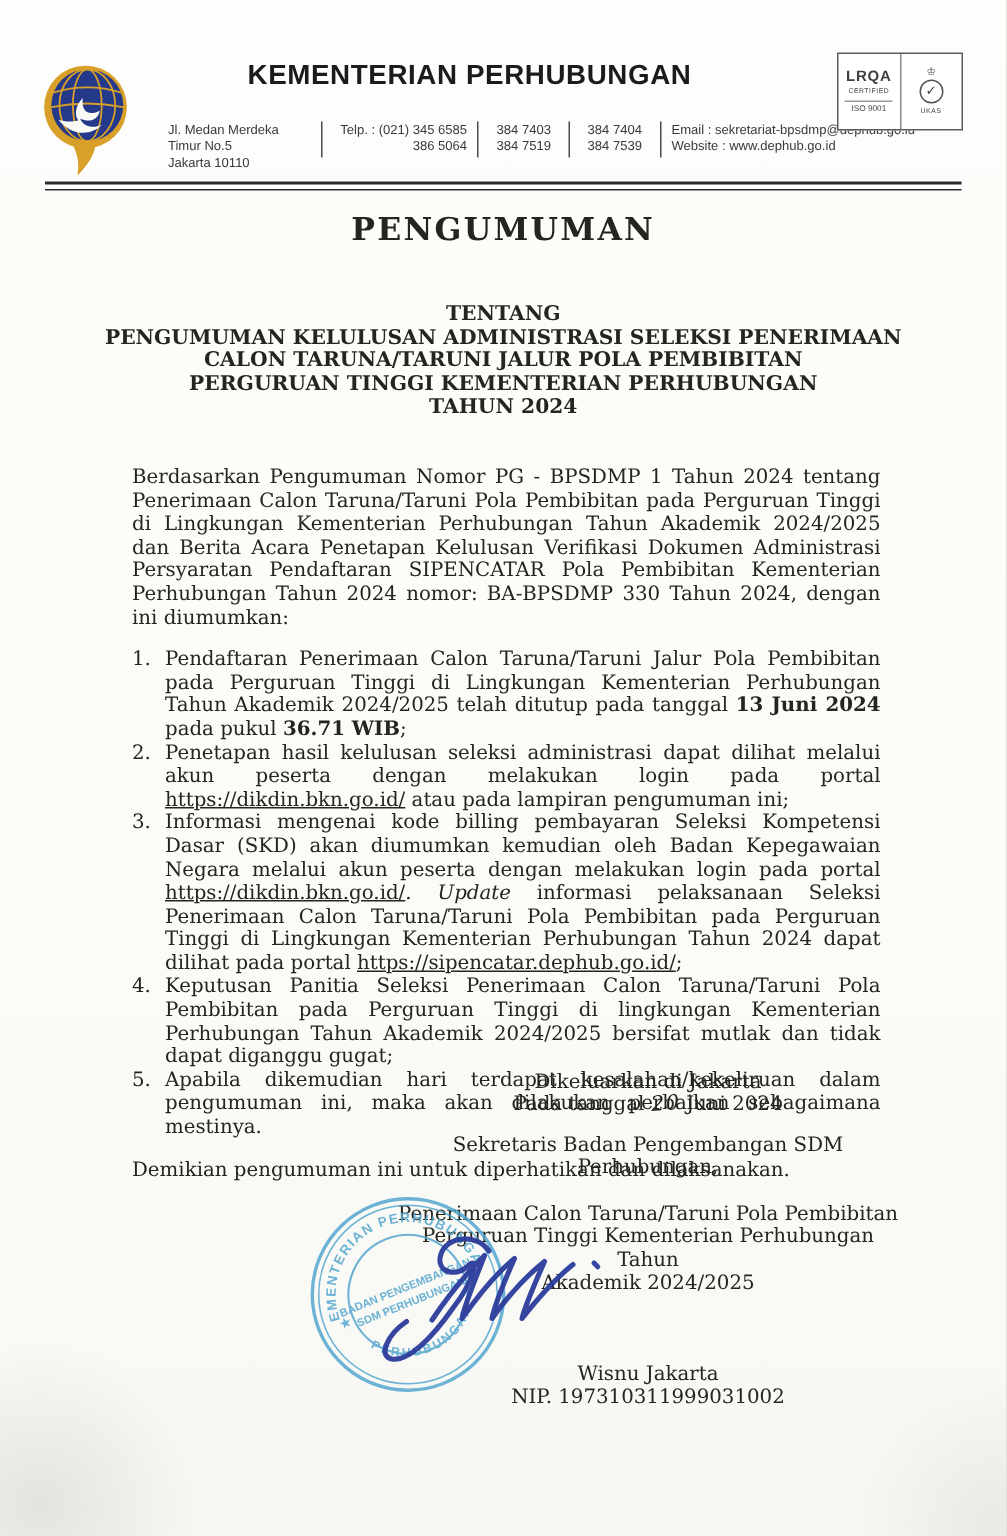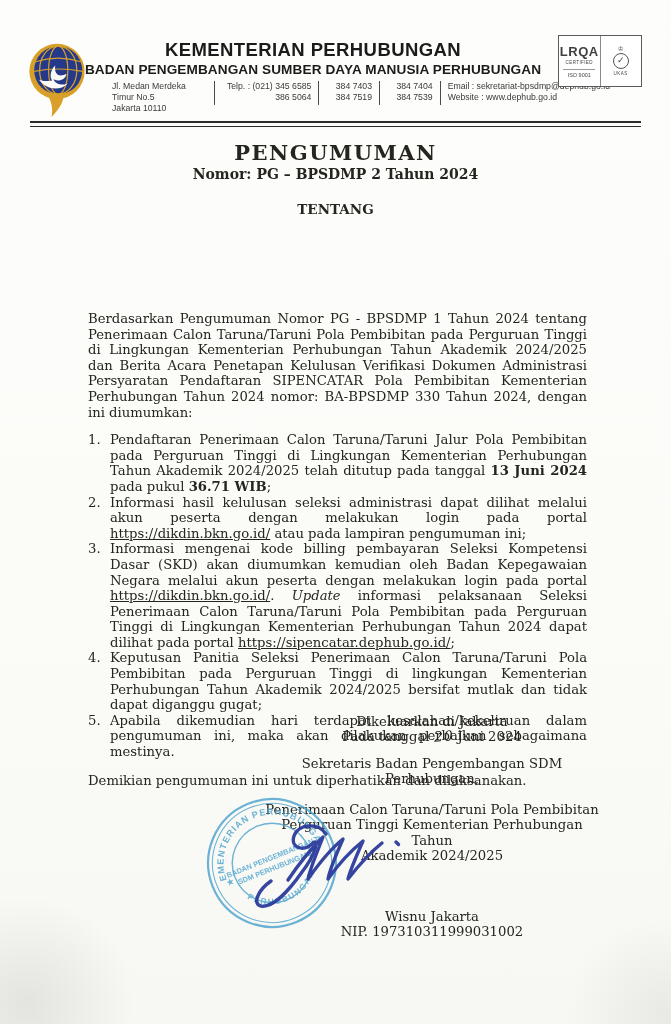--- a/index.html
+++ b/index.html
@@ -17,27 +17,27 @@
   .logo{position:absolute; left:27px; top:42px; width:60px; height:78px;}
   .lh-center{position:absolute; left:84px; top:40px; width:458px; text-align:center;
     font-family:"Liberation Sans",sans-serif; color:#1b1b1b;}
   .lh-ministry{font-size:18.5px; font-weight:bold; letter-spacing:.4px; line-height:20px;}
   .lh-agency{font-size:13.6px; font-weight:bold; letter-spacing:.1px; margin-top:2px; white-space:nowrap;}
   .contact{position:absolute; left:112px; top:81px; width:524px; display:flex; align-items:flex-start;
     font-family:"Liberation Sans",sans-serif; font-size:8.7px; line-height:11px; color:#3a3a3a;}
   .contact .vdiv{width:1px; background:#4a4a4a; height:24px; margin:0 7px; flex:0 0 auto;}
   .c-address{width:96px;}
   .c-tel{width:90px; text-align:right;}
-  .c-p2,.c-p3{width:46px; text-align:right;}
+  .c-p2,.c-p3{width:46px; text-align:center;}
   .c-email{width:190px;}
   .badge{position:absolute; left:558px; top:35px; width:82px; height:50px; border:1.5px solid #5a5a5a;
     background:#fff; display:flex; font-family:"Liberation Sans",sans-serif; color:#444;}
   .badge-left{flex:1 1 50%; border-right:1px solid #8a8a8a; display:flex; flex-direction:column;
     align-items:center; justify-content:center; padding:2px 0;}
-  .badge-lrqa{font-size:13px; font-weight:bold; letter-spacing:.5px; color:#3f3f3f;}
+  .badge-lrqa{font-size:10px; font-weight:bold; letter-spacing:.5px; color:#3f3f3f;}
   .badge-cert{font-size:4.5px; letter-spacing:.4px; margin-top:1px;}
   .badge-iso{font-size:5.5px; margin-top:4px; border-top:1px solid #999; padding-top:2px; width:80%; text-align:center;}
   .badge-right{flex:1 1 50%; display:flex; flex-direction:column; align-items:center; justify-content:center;}
   .badge-crown{font-size:7px; line-height:6px; color:#555;}
   .badge-circle{width:14px; height:14px; border:1.2px solid #555; border-radius:50%;
     font-size:9px; line-height:13px; text-align:center; color:#444; margin-top:1px;}
   .badge-ukas{font-size:4.5px; letter-spacing:.5px; margin-top:2px;}
   .rule{position:absolute; left:30px; width:611px; top:121px; height:3px;
     border-top:2.5px solid #2c2c2c; border-bottom:1.8px solid #2c2c2c;}
   
@@ -84,21 +84,20 @@
       <ellipse cx="52" cy="46" rx="16" ry="40" fill="none" stroke="#d8a028" stroke-width="2"></ellipse>
       <ellipse cx="52" cy="46" rx="31" ry="40" fill="none" stroke="#d8a028" stroke-width="2"></ellipse>
       <path d="M 14 32 Q 52 20 90 32" fill="none" stroke="#d8a028" stroke-width="2"></path>
       <path d="M 12 48 Q 52 40 92 48" fill="none" stroke="#d8a028" stroke-width="2"></path>
       <path d="M 20 62 C 32 78 54 82 68 68 C 58 72 48 70 44 61 C 56 66 64 61 66 52 C 54 58 45 54 47 38 C 38 47 38 58 42 63 C 34 65 26 64 20 62 Z" fill="#fafaf6"></path>
     </svg>
   </div>
 
   <div class="lh-center">
     <div class="lh-ministry">KEMENTERIAN PERHUBUNGAN</div>
-    <div class="lh-agency">BADAN PENGEMBANGAN SUMBER DAYA MANUSIA PERHUBUNGAN</div>
   </div>
 
   <div class="contact">
     <div class="c-address">
       <div>Jl. Medan Merdeka Timur No.5</div>
       <div>Jakarta 10110</div>
     </div>
     <div class="vdiv"></div>
     <div class="c-tel">
       <div>Telp. : (021) 345 6585</div>
@@ -130,28 +129,33 @@
     <div class="badge-right">
       <div class="badge-crown">♔</div>
       <div class="badge-circle">✓</div>
       <div class="badge-ukas">UKAS</div>
     </div>
   </div>
 
   <div class="rule"></div>
 
   <div class="doc-title">PENGUMUMAN</div>
-  <div class="doc-number">Nomor: PG – BPSDMP 2 Tahun 2024</div>
   <div class="doc-tentang">TENTANG</div>
+  <div class="doc-subject">
+    <div>PENGUMUMAN KELULUSAN ADMINISTRASI SELEKSI PENERIMAAN</div>
+    <div>CALON TARUNA/TARUNI JALUR POLA PEMBIBITAN</div>
+    <div>PERGURUAN TINGGI KEMENTERIAN PERHUBUNGAN</div>
+    <div>TAHUN 2024</div>
+  </div>
 
   <div class="body-block">
     <p class="opening">Berdasarkan Pengumuman Nomor PG - BPSDMP 1 Tahun 2024 tentang Penerimaan Calon Taruna/Taruni Pola Pembibitan pada Perguruan Tinggi di Lingkungan Kementerian Perhubungan Tahun Akademik 2024/2025 dan Berita Acara Penetapan Kelulusan Verifikasi Dokumen Administrasi Persyaratan Pendaftaran SIPENCATAR Pola Pembibitan Kementerian Perhubungan Tahun 2024 nomor: BA-BPSDMP 330 Tahun 2024, dengan ini diumumkan:</p>
     <ol class="items">
         <li><span class="num">1.</span><span>Pendaftaran Penerimaan Calon Taruna/Taruni Jalur Pola Pembibitan pada Perguruan Tinggi di Lingkungan Kementerian Perhubungan Tahun Akademik 2024/2025 telah ditutup pada tanggal </span><span style="font-weight: bold;">13 Juni 2024</span><span> pada pukul </span><span style="font-weight: bold;">36.71 WIB</span><span>;</span></li>
-        <li><span class="num">2.</span><span>Informasi hasil kelulusan seleksi administrasi dapat dilihat melalui akun peserta dengan melakukan login pada portal </span><span class="seg-u">https://dikdin.bkn.go.id/</span><span> atau pada lampiran pengumuman ini;</span></li>
+        <li><span class="num">2.</span><span>Penetapan hasil kelulusan seleksi administrasi dapat dilihat melalui akun peserta dengan melakukan login pada portal </span><span class="seg-u">https://dikdin.bkn.go.id/</span><span> atau pada lampiran pengumuman ini;</span></li>
         <li><span class="num">3.</span><span>Informasi mengenai kode billing pembayaran Seleksi Kompetensi Dasar (SKD) akan diumumkan kemudian oleh Badan Kepegawaian Negara melalui akun peserta dengan melakukan login pada portal </span><span class="seg-u">https://dikdin.bkn.go.id/</span><span>. </span><span style="font-style: italic;">Update</span><span> informasi pelaksanaan Seleksi Penerimaan Calon Taruna/Taruni Pola Pembibitan pada Perguruan Tinggi di Lingkungan Kementerian Perhubungan Tahun 2024 dapat dilihat pada portal </span><span class="seg-u">https://sipencatar.dephub.go.id/</span><span>;</span></li>
         <li><span class="num">4.</span><span>Keputusan Panitia Seleksi Penerimaan Calon Taruna/Taruni Pola Pembibitan pada Perguruan Tinggi di lingkungan Kementerian Perhubungan Tahun Akademik 2024/2025 bersifat mutlak dan tidak dapat diganggu gugat;</span></li>
         <li><span class="num">5.</span><span>Apabila dikemudian hari terdapat kesalahan/kekeliruan dalam pengumuman ini, maka akan dilakukan perbaikan sebagaimana mestinya.</span></li>
       </ol>
     <p class="closing">Demikian pengumuman ini untuk diperhatikan dan dilaksanakan.</p>
   </div>
 
   <div class="sig-block">
     <p class="sig-issued">
       <span>Dikeluarkan di Jakarta</span><br>

